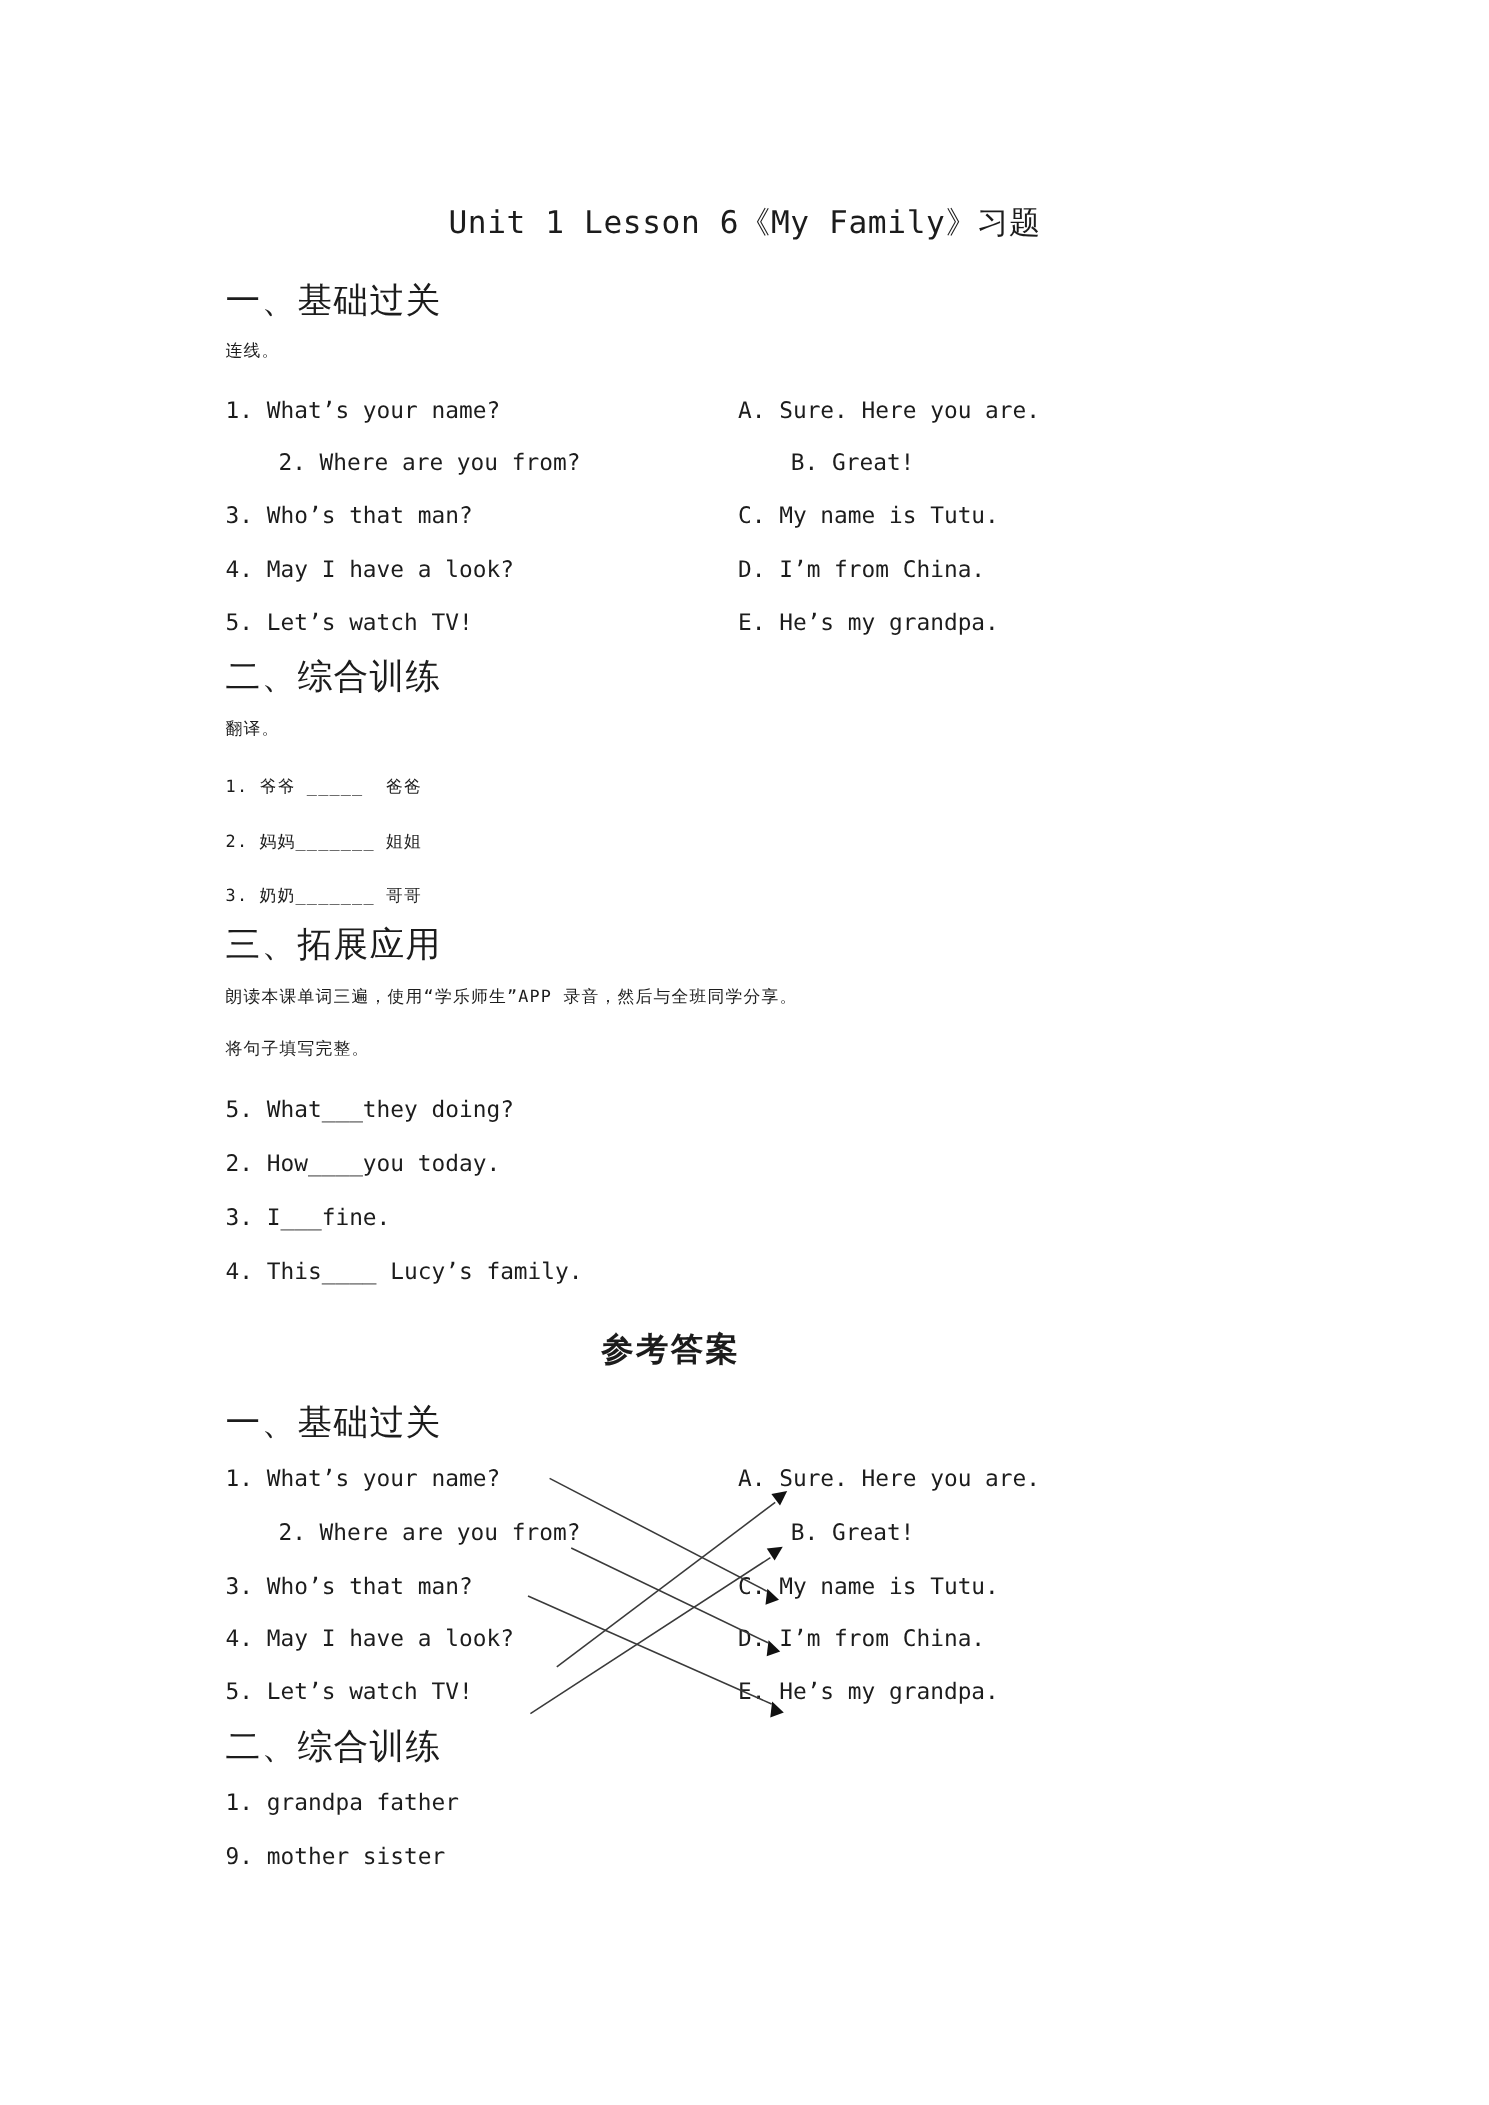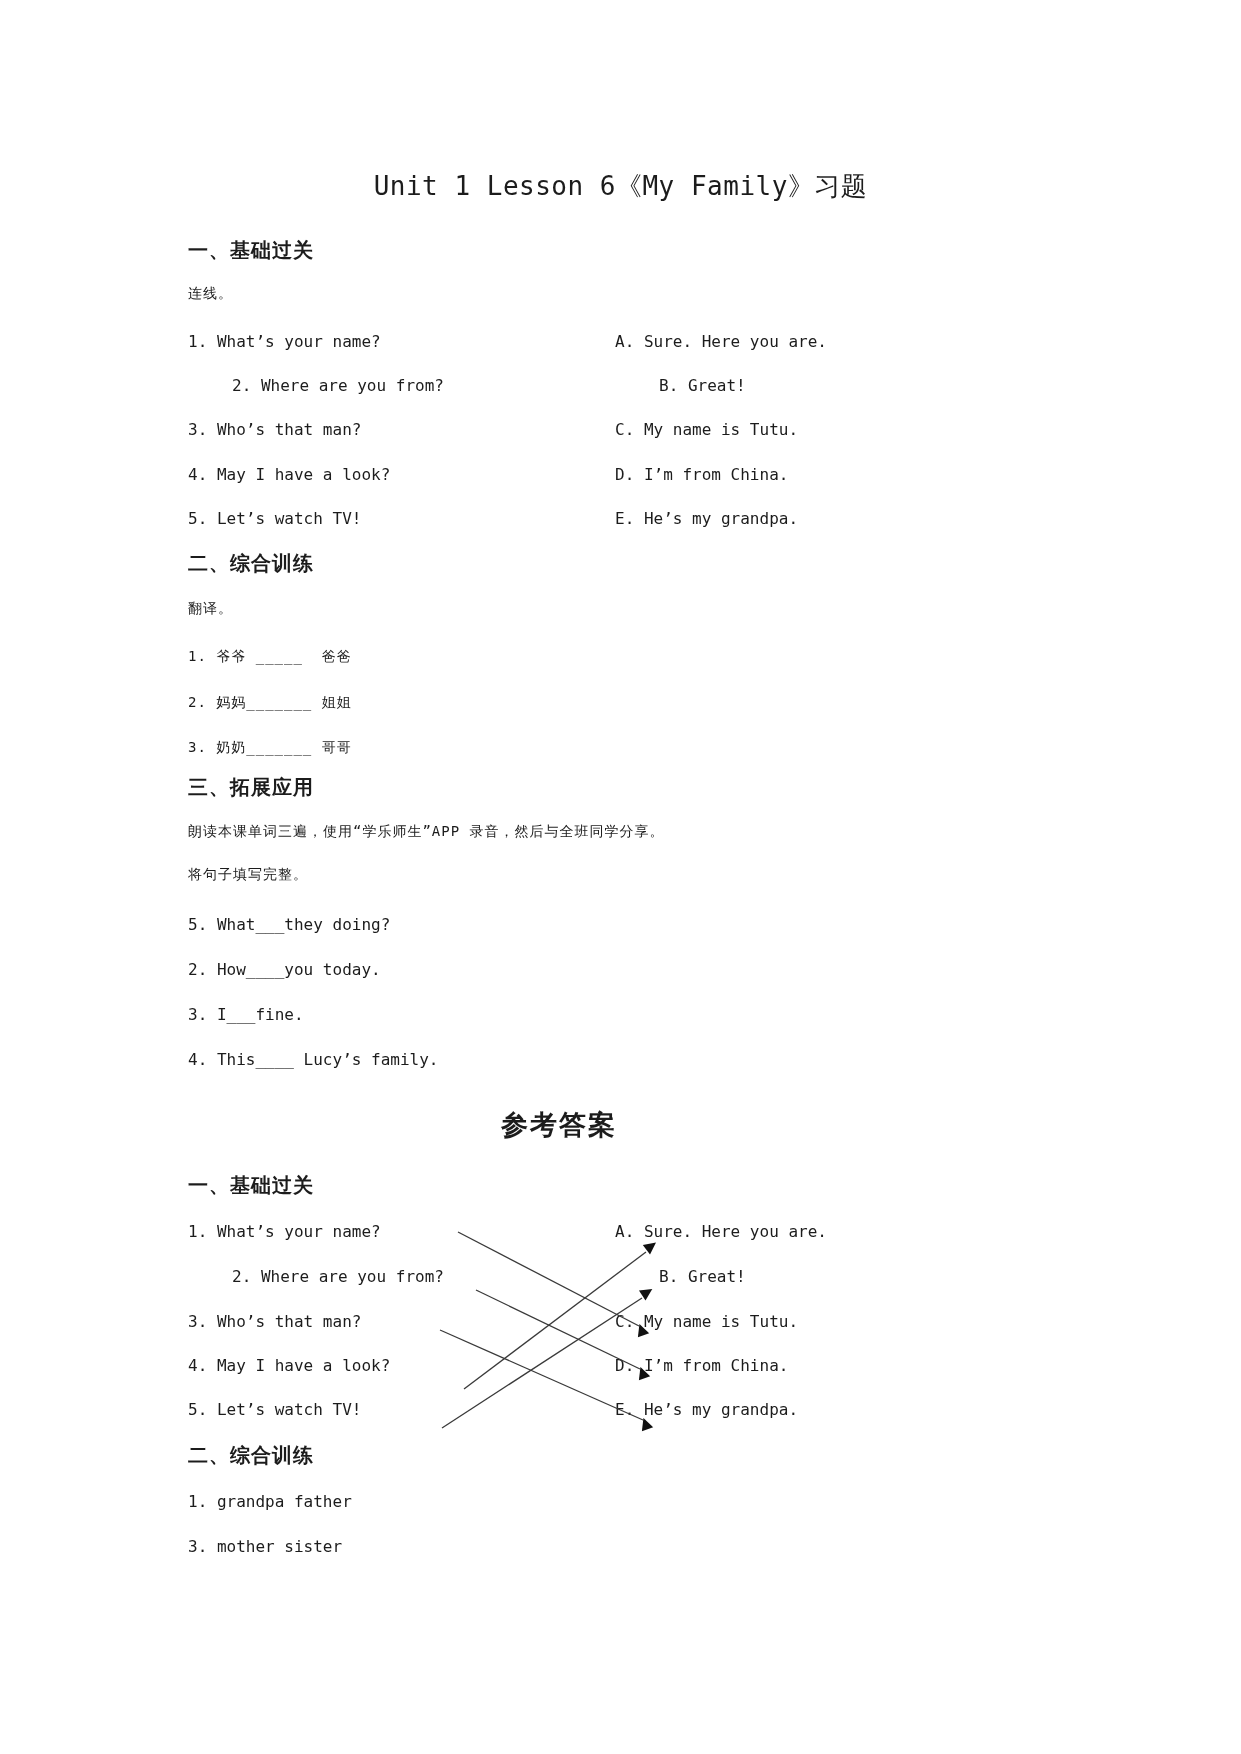--- a/index.html
+++ b/index.html
@@ -5,24 +5,24 @@
   html,body { margin:0; padding:0; }
   body {
     width:1241px; height:1754px;
     background:#ffffff;
     position:relative;
     font-family:"DejaVu Sans Mono","DejaVu Sans",monospace;
     color:#1c1c1c;
     overflow:hidden;
   }
   .abs { position:absolute; white-space:pre; line-height:28px; }
-  .en  { font-size:16px; }
+  .en  { font-size:19px; }
   .cn  { font-size:14px; letter-spacing:1px; }
   .heading {
-    font-size:20px; font-weight:bold; letter-spacing:1px;
+    font-size:29px; font-weight:normal; letter-spacing:1px;
     font-family:"DejaVu Sans","Liberation Sans",sans-serif;
     line-height:30px;
   }
   .doc-title {
     left:0; top:166px; width:1241px; text-align:center;
     font-size:26px; line-height:40px; letter-spacing:0.5px;
     font-weight:normal;
   }
   .answers-title {
     left:0; top:1105px; width:1118px; text-align:center;
@@ -94,13 +94,13 @@
     <line x1="440" y1="1330" x2="643" y2="1420" stroke="#3a3a3a" stroke-width="1.3"></line>
     <polygon points="0,-7.5 6,4.5 -6,4.5" fill="#111111" transform="translate(646,1425) rotate(-20)"></polygon>
     <line x1="464" y1="1389" x2="646" y2="1252" stroke="#3a3a3a" stroke-width="1.3"></line>
     <polygon points="0,-7.5 6,4.5 -6,4.5" fill="#111111" transform="translate(650,1247) rotate(53)"></polygon>
     <line x1="442" y1="1428" x2="642" y2="1298" stroke="#3a3a3a" stroke-width="1.3"></line>
     <polygon points="0,-7.5 6,4.5 -6,4.5" fill="#111111" transform="translate(646,1293) rotate(57)"></polygon>
   </svg>
 
 <div class="abs heading" style="left:188px;top:1440px">二、综合训练</div>
 <div class="abs en" style="left:188px;top:1488px">1. grandpa father</div>
-<div class="abs en" style="left:188px;top:1533px">3. mother sister</div>
+<div class="abs en" style="left:188px;top:1533px">9. mother sister</div>
 
 </body></html>

